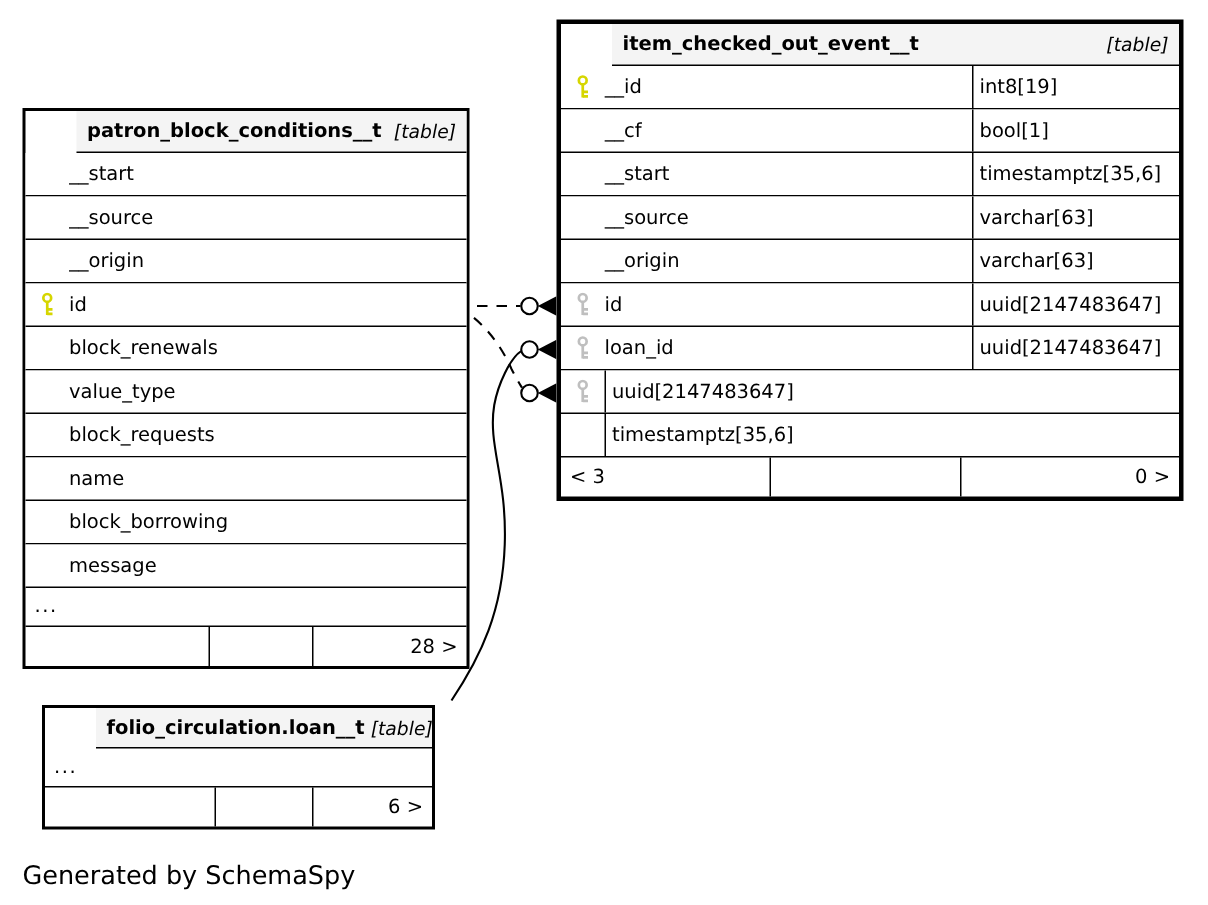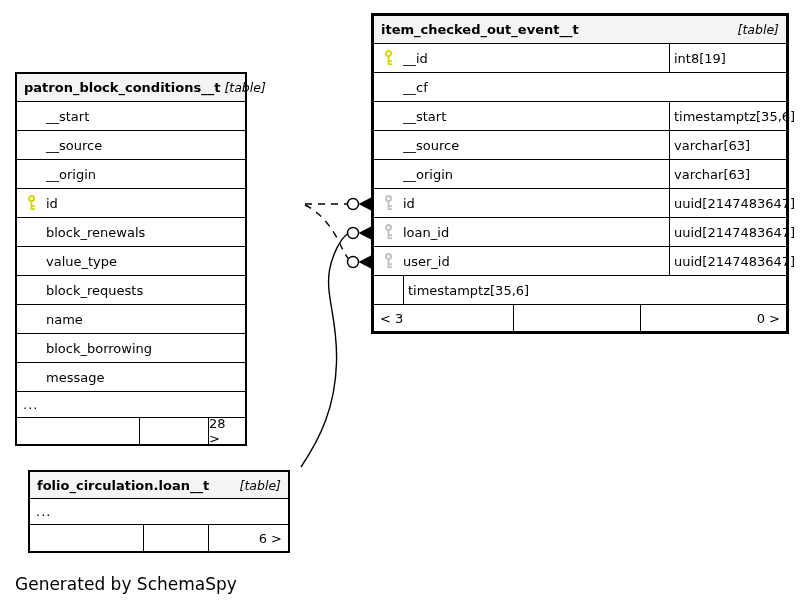--- a/index.html
+++ b/index.html
@@ -8,49 +8,50 @@
     font-family:"DejaVu Sans","Liberation Sans",sans-serif;
     color:#000;overflow:hidden;
   }
   .edges{position:absolute;left:0;top:0;pointer-events:none;}
   .tbl{position:absolute;background:#fff;border:2px solid #000;box-sizing:border-box;}
   .tbl.focal{border-width:3px;}
   .tbl-header{
     background:#f4f4f4;border-bottom:1px solid #000;
     display:flex;align-items:center;padding:0 7px;height:28px;box-sizing:border-box;
     font-size:13px;
+    margin-left:34px;
   }
   .tbl-header .title{font-weight:bold;white-space:nowrap;}
   .tbl-header .spacer{flex:1;}
   .tbl-header .tag{font-size:12.5px;white-space:nowrap;margin-left:4px;font-style:italic;}
   .row{
     display:flex;align-items:center;height:29px;box-sizing:border-box;
     border-bottom:1px solid #000;font-size:13px;background:#fff;
   }
   .kslot{width:29px;display:flex;justify-content:center;align-items:center;flex:none;}
   .fname{flex:1;white-space:nowrap;overflow:hidden;}
   .ftype{
-    width:117px;flex:none;align-self:stretch;display:flex;align-items:center;
+    width:138px;flex:none;align-self:stretch;display:flex;align-items:center;
     border-left:1px solid #000;padding-left:4px;box-sizing:border-box;white-space:nowrap;
   }
   .ellipsis-row{
     height:26px;box-sizing:border-box;border-bottom:1px solid #000;
     display:flex;align-items:center;padding-left:6px;font-size:13px;letter-spacing:1px;
   }
   .tfoot{display:flex;height:26px;box-sizing:border-box;font-size:13px;}
   .tfoot .cell{display:flex;align-items:center;box-sizing:border-box;height:100%;}
   .tfoot .cell + .cell{border-left:1px solid #000;}
   .tfoot .cell.left{padding-left:6px;justify-content:flex-start;}
   .tfoot .cell.right{flex:1;padding-right:6px;justify-content:flex-end;}
   .key line, .key circle{stroke-width:1.8;fill:none;stroke-linecap:butt;}
   .key.pk line,.key.pk circle{stroke:#d6d600;}
   .key.fk line,.key.fk circle{stroke:#bfbfbf;}
   .note{position:absolute;left:15px;top:574px;font-size:17px;}
   
-  #tbl-left{left:15px;top:72px;width:232px;}
+  #tbl-left{left:15px;top:72px;width:298px;}
   #tbl-right{left:371px;top:13px;width:418px;}
   #tbl-folio{left:28px;top:470px;width:262px;}
   #tbl-left .tfoot .cell.c1{width:122px;}
   #tbl-left .tfoot .cell.c2{width:69px;}
   #tbl-right .tfoot .cell.c1{width:139px;}
   #tbl-right .tfoot .cell.c2{width:127px;}
   #tbl-folio .tfoot .cell.c1{width:113px;}
   #tbl-folio .tfoot .cell.c2{width:65px;}
   .rel{stroke:#000;fill:none;stroke-width:1.4;}
   .rel.dashed{stroke-dasharray:7 6;}
@@ -147,20 +148,21 @@
         <line x1="4.5" y1="11.2" x2="8" y2="11.2"></line>
         <line x1="4.5" y1="14.2" x2="8" y2="14.2"></line>
       </svg>
     </span>
     <span class="fname">__id</span>
     <span class="ftype">int8[19]</span>
   </div>
   <div class="row">
     <span class="kslot"></span>
     <span class="fname">__cf</span>
+    <span class="ftype">bool[1]</span>
   </div>
   <div class="row">
     <span class="kslot"></span>
     <span class="fname">__start</span>
     <span class="ftype">timestamptz[35,6]</span>
   </div>
   <div class="row">
     <span class="kslot"></span>
     <span class="fname">__source</span>
     <span class="ftype">varchar[63]</span>
@@ -196,21 +198,20 @@
   </div>
   <div class="row">
     <span class="kslot">
       <svg class="key fk" width="9" height="16" viewBox="0 0 9 16">
         <circle cx="4.5" cy="3.6" r="2.6"></circle>
         <line x1="4.5" y1="6.2" x2="4.5" y2="15"></line>
         <line x1="4.5" y1="11.2" x2="8" y2="11.2"></line>
         <line x1="4.5" y1="14.2" x2="8" y2="14.2"></line>
       </svg>
     </span>
-    <span class="fname">user_id</span>
     <span class="ftype">uuid[2147483647]</span>
   </div>
   <div class="row">
     <span class="kslot"></span>
     <span class="ftype">timestamptz[35,6]</span>
   </div>
   <div class="tfoot">
     <span class="cell c1 left">&lt; 3</span>
     <span class="cell c2"></span>
     <span class="cell right">0 &gt;</span>

